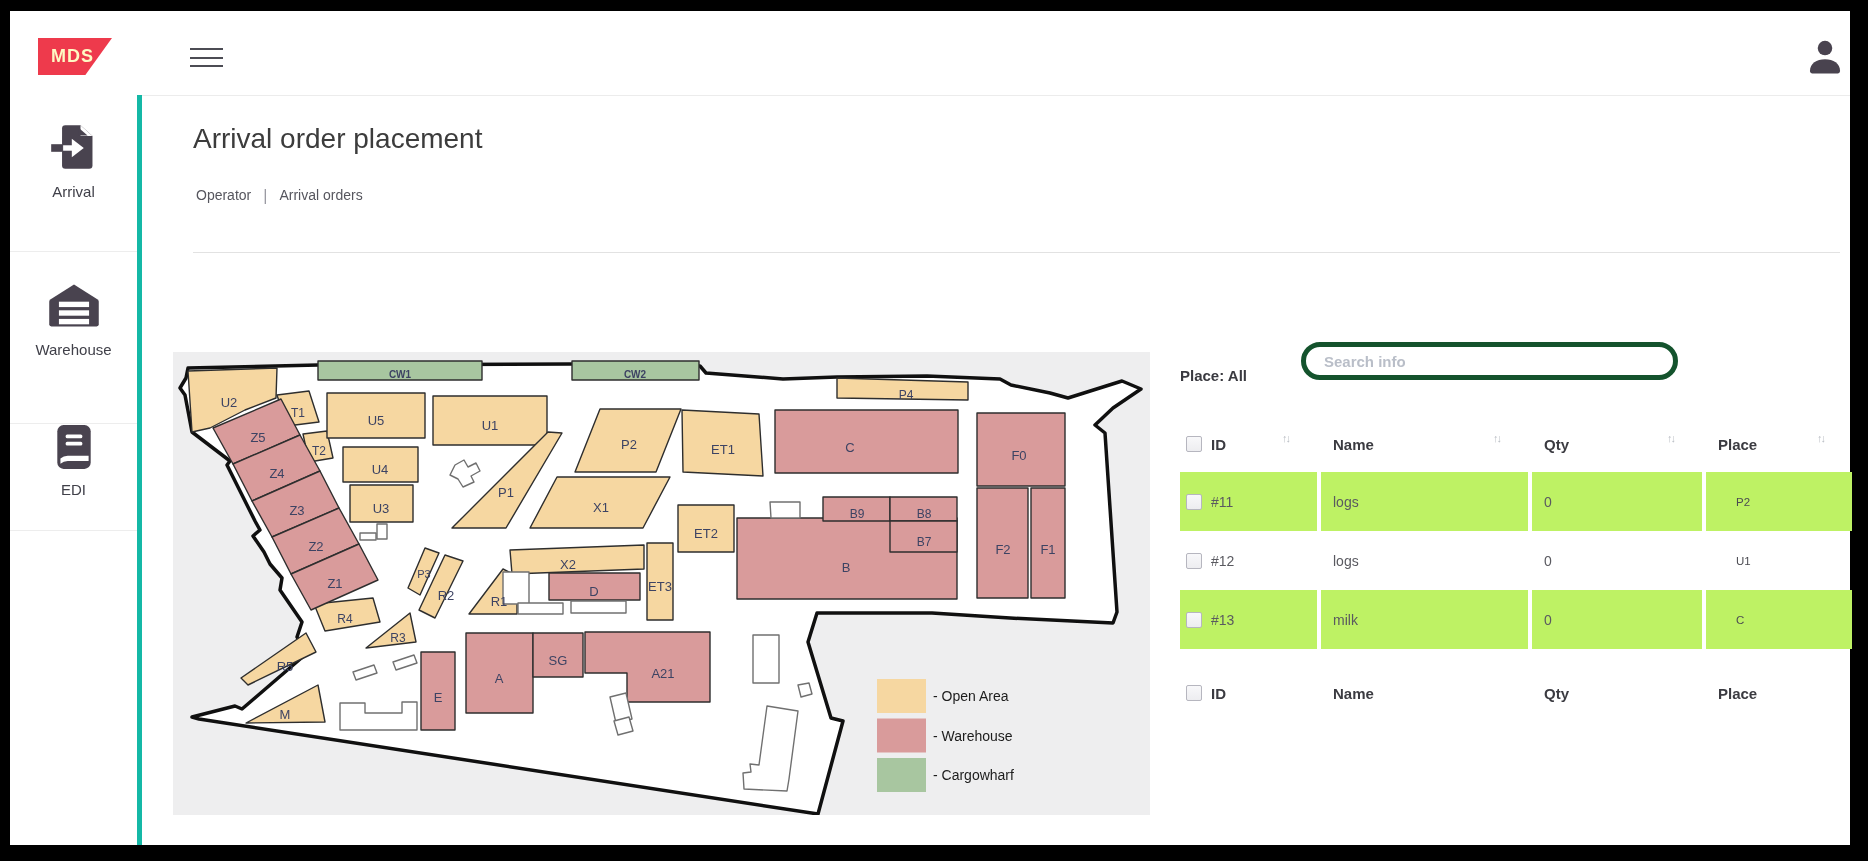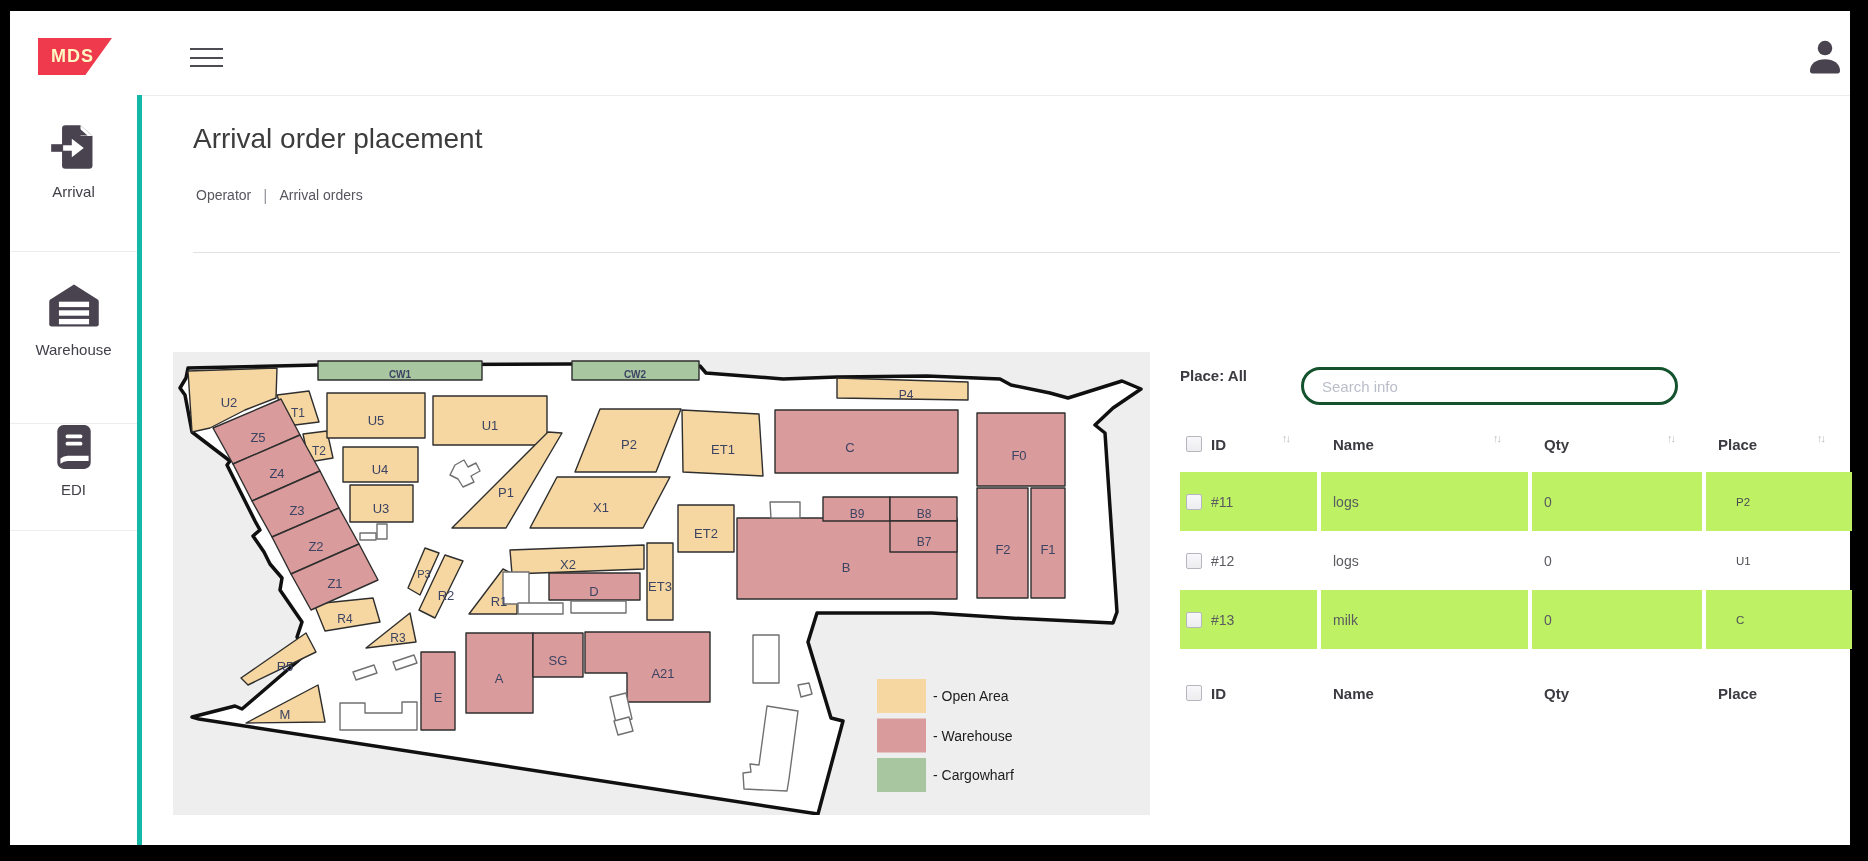--- a/index.html
+++ b/index.html
@@ -31,22 +31,22 @@
   
   .orderbar{position:absolute;left:163px;top:270px;width:1682px;height:37px;background:#f0f0f2;}
   .orderbar .item{position:absolute;top:0;height:37px;display:flex;align-items:center;gap:6px;font-size:15px;color:#403f55;}
   .order-num{color:#6c6391;}
 
   
   .map{position:absolute;left:163px;top:341px;width:977px;height:463px;background:#eeeeef;}
 
   
   .place-label{position:absolute;left:1170px;top:356px;font-size:15px;font-weight:bold;color:#3a3a40;}
-  .search{position:absolute;left:1291px;top:356px;width:377px;height:38px;border:3px solid #14532d;border-radius:20px;
-          box-sizing:border-box;padding:0 18px;font-size:15px;color:#444;outline:none;font-family:"Liberation Sans",sans-serif;}
+  .search{position:absolute;left:1291px;top:331px;width:377px;height:38px;border:5px solid #14532d;border-radius:20px;
+          box-sizing:border-box;padding:0 18px;font-size:15px;color:#444;outline:none;font-family:"Liberation Sans",sans-serif;font-weight:bold;}
   .search::placeholder{color:#b9bec8;}
 
   .tgrid{display:grid;grid-template-columns:137px 207px 170px 146px;column-gap:4px;}
   .thead{position:absolute;left:1170px;top:415px;width:672px;height:36px;}
   .hcell{position:relative;display:flex;align-items:center;font-size:15px;font-weight:bold;color:#3b3b41;cursor:pointer;}
   .hcell .pad{padding-left:12px;}
   .sort{position:absolute;right:28px;top:6px;font-size:11px;color:#b9bdc4;letter-spacing:-2px;}
   .trows{position:absolute;left:1170px;top:461px;width:672px;}
   .trow{height:59px;}
   .tcell{display:flex;align-items:center;font-size:14px;color:#5a5a60;}

